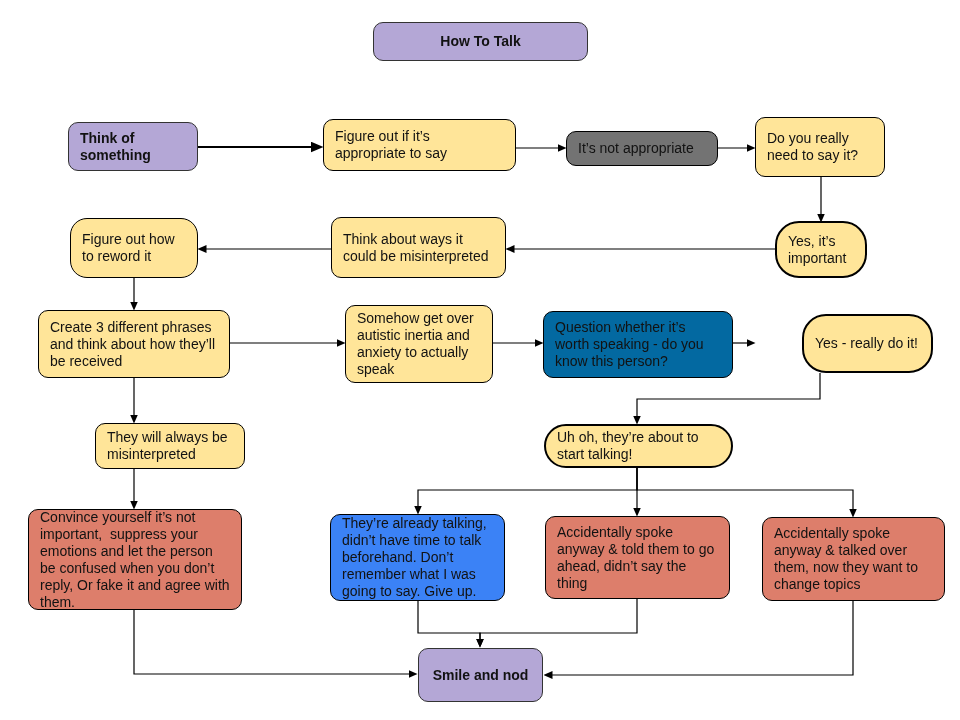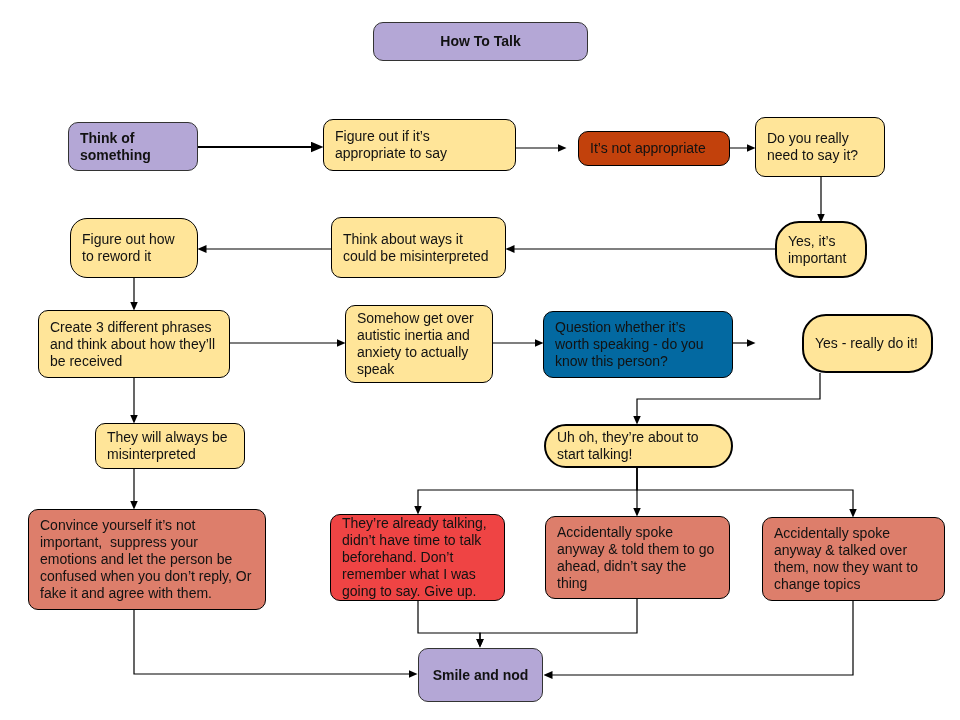--- a/index.html
+++ b/index.html
@@ -63,30 +63,30 @@
         <path d="M134,610 V674 H409" class="edge" stroke="#000000" stroke-width="1.2" marker-end="url(#arrow-s)"></path>
         <path d="M418,601 V633 H480 V639" class="edge" stroke="#000000" stroke-width="1.2" marker-end="url(#arrow-s)"></path>
         <path d="M637,599 V633 H480 V639" class="edge" stroke="#000000" stroke-width="1.2" marker-end="url(#arrow-s)"></path>
         <path d="M853,601 V675 H552" class="edge" stroke="#000000" stroke-width="1.2" marker-end="url(#arrow-s)"></path>
       </g>
   </svg>
   <div id="node-layer">
       <div class="node purple bold center" style="left: 373px; top: 22px; width: 215px; height: 39px; background: rgb(180, 167, 214);"><span>How To Talk</span></div>
       <div class="node purple bold" style="left: 68px; top: 122px; width: 130px; height: 49px; background: rgb(180, 167, 214);"><span>Think of something</span></div>
       <div class="node yellow" style="left: 323px; top: 119px; width: 193px; height: 52px; background: rgb(255, 229, 153);"><span>Figure out if it’s appropriate to say</span></div>
-      <div class="node yellow" style="left: 578px; top: 131px; width: 152px; height: 35px; background: #c2410c;"><span>It’s not appropriate</span></div>
+      <div class="node yellow" style="left: 566px; top: 131px; width: 152px; height: 35px; background: #737373;"><span>It’s not appropriate</span></div>
       <div class="node yellow" style="left: 755px; top: 117px; width: 130px; height: 60px; background: rgb(255, 229, 153);"><span>Do you really need to say it?</span></div>
       <div class="node yellow" style="left: 70px; top: 218px; width: 128px; height: 60px; background: rgb(255, 229, 153); border-radius: 17px;"><span>Figure out how to reword it</span></div>
       <div class="node yellow" style="left: 331px; top: 217px; width: 175px; height: 61px; background: rgb(255, 229, 153);"><span>Think about ways it could be misinterpreted</span></div>
       <div class="node yellow em" style="left: 775px; top: 221px; width: 92px; height: 57px; background: rgb(255, 229, 153);"><span>Yes, it’s important</span></div>
       <div class="node yellow" style="left: 38px; top: 310px; width: 192px; height: 68px; background: rgb(255, 229, 153);"><span>Create 3 different phrases and think about how they’ll be received</span></div>
       <div class="node yellow" style="left: 345px; top: 305px; width: 148px; height: 78px; background: rgb(255, 229, 153);"><span>Somehow get over autistic inertia and anxiety to actually speak</span></div>
       <div class="node yellow" style="left: 543px; top: 311px; width: 190px; height: 67px; background: #0369a1;"><span>Question whether it’s worth speaking - do you know this person?</span></div>
       <div class="node yellow em" style="left: 755px; top: 314px; width: 131px; height: 59px; background: rgb(255, 229, 153); margin-left: 47px;"><span>Yes - really do it!</span></div>
       <div class="node yellow" style="left: 58px; top: 423px; width: 150px; height: 46px; background: rgb(255, 229, 153); margin-left: 37px;"><span>They will always be misinterpreted</span></div>
       <div class="node yellow em" style="left: 544px; top: 424px; width: 189px; height: 44px; background: rgb(255, 229, 153);"><span>Uh oh, they’re about to start talking!</span></div>
-      <div class="node red" style="left: 28px; top: 509px; width: 238px; height: 101px; background: rgb(221, 126, 107);"><span>Convince yourself it’s not important,  suppress your emotions and let the person be confused when you don’t reply, Or fake it and agree with them.</span></div>
-      <div class="node red" style="left: 330px; top: 514px; width: 175px; height: 87px; background: #ef4444;"><span>They’re already talking, didn’t have time to talk beforehand. Don’t remember what I was going to say. Give up.</span></div>
+      <div class="node red" style="left: 28px; top: 509px; width: 214px; height: 101px; background: rgb(221, 126, 107);"><span>Convince yourself it’s not important,  suppress your emotions and let the person be confused when you don’t reply, Or fake it and agree with them.</span></div>
+      <div class="node red" style="left: 330px; top: 514px; width: 175px; height: 87px; background: #3b82f6;"><span>They’re already talking, didn’t have time to talk beforehand. Don’t remember what I was going to say. Give up.</span></div>
       <div class="node red" style="left: 545px; top: 516px; width: 185px; height: 83px; background: rgb(221, 126, 107);"><span>Accidentally spoke anyway &amp; told them to go ahead, didn’t say the thing</span></div>
       <div class="node red" style="left: 762px; top: 517px; width: 183px; height: 84px; background: rgb(221, 126, 107);"><span>Accidentally spoke anyway &amp; talked over them, now they want to change topics</span></div>
       <div class="node purple bold center" style="left: 418px; top: 648px; width: 125px; height: 54px; background: rgb(180, 167, 214); justify-content: center;"><span>Smile and nod</span></div>
     </div>
 </div>
 
 </body></html>

